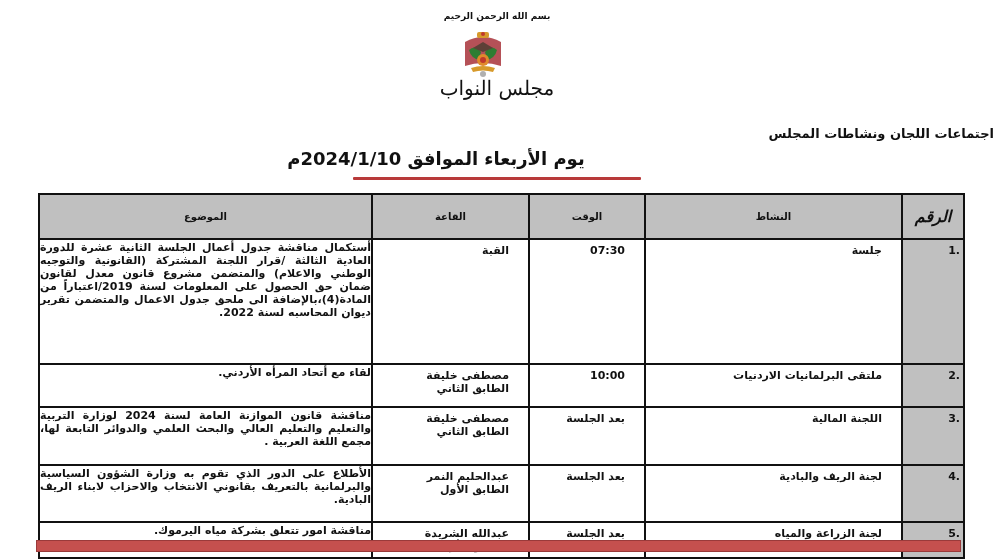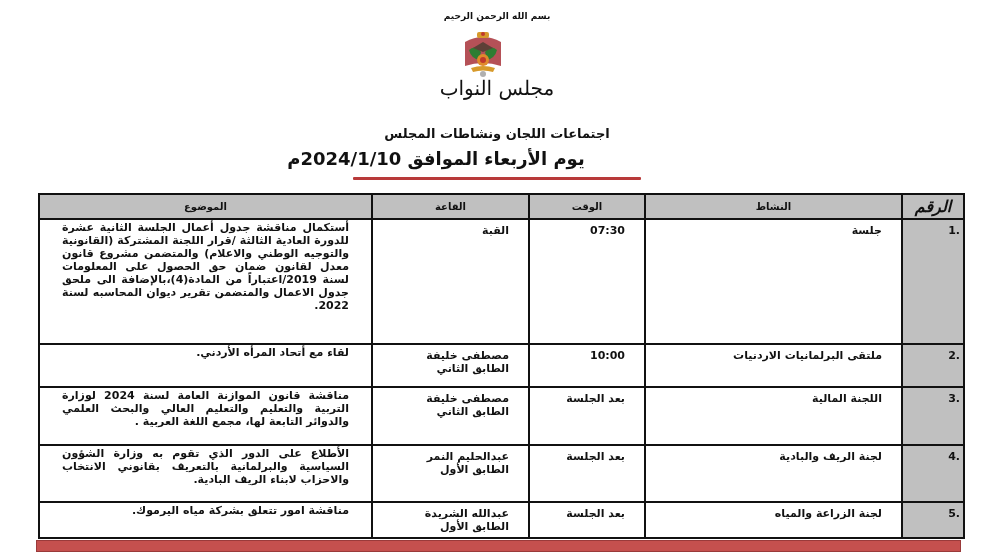--- a/index.html
+++ b/index.html
@@ -15,48 +15,48 @@
     text-align: center; font-size: 9px; font-weight: bold; direction: rtl;
   }
   .emblem {
     position: absolute; left: 457px; top: 30px; width: 52px; height: 48px;
   }
   .council-name {
     position: absolute; top: 76px; left: 0; width: 994px; text-align: center;
     font-family: "DejaVu Serif", serif; font-size: 20px; direction: rtl; letter-spacing: -1px;
   }
   .doc-title {
-    position: absolute; top: 126px; left: 0; width: 994px; text-align: center;
+    position: absolute; top: 126px; left: 0; width: 994px; text-align: right;
     font-size: 13px; font-weight: bold; direction: rtl;
   }
   .doc-date {
     position: absolute; top: 148px; left: 0; width: 872px; text-align: center;
     font-size: 18px; font-weight: bold; direction: rtl;
   }
   .date-underline {
     position: absolute; top: 177px; left: 353px; width: 288px; height: 3px;
     background: #b83a3a; border-radius: 1px;
   }
   table.schedule {
     position: absolute; left: 38px; top: 193px; width: 925px;
     border-collapse: collapse; direction: rtl; table-layout: fixed;
   }
   table.schedule th, table.schedule td {
     border: 2px solid #111; vertical-align: top;
     font-size: 11px; font-weight: bold; line-height: 13px;
   }
   table.schedule th {
     background: #c0c0c0; height: 23px; font-size: 10px; vertical-align: middle;
-    text-align: center; padding: 0;
+    text-align: center; padding: 10px;
   }
   table.schedule th.num-h { font-size: 16px; font-style: italic; }
   td.num { background: #c0c0c0; text-align: right; padding: 4px 3px; direction: ltr; font-size: 11px; }
   td.activity, td.time, td.hall { padding: 4px 19px; }
   td.time { font-size: 13px; font-family: "DejaVu Sans", sans-serif; }
-  td.subject { text-align: justify; text-align-last: right; padding: 1px 22px; font-size: 11px; line-height: 13.5px; }
+  td.subject { text-align: justify; text-align-last: right; padding: 1px 0; font-size: 11px; line-height: 13.5px; }
   .footer-bar {
     position: absolute; left: 36px; top: 540px; width: 925px; height: 12px;
     background: #c5504e; border: 1px solid #9a3a3a; box-sizing: border-box;
   }
   .hall-line { display: block; }
 </style>
 </head>
 <body>
 
 <div class="basmala">بسم الله الرحمن الرحيم</div>

